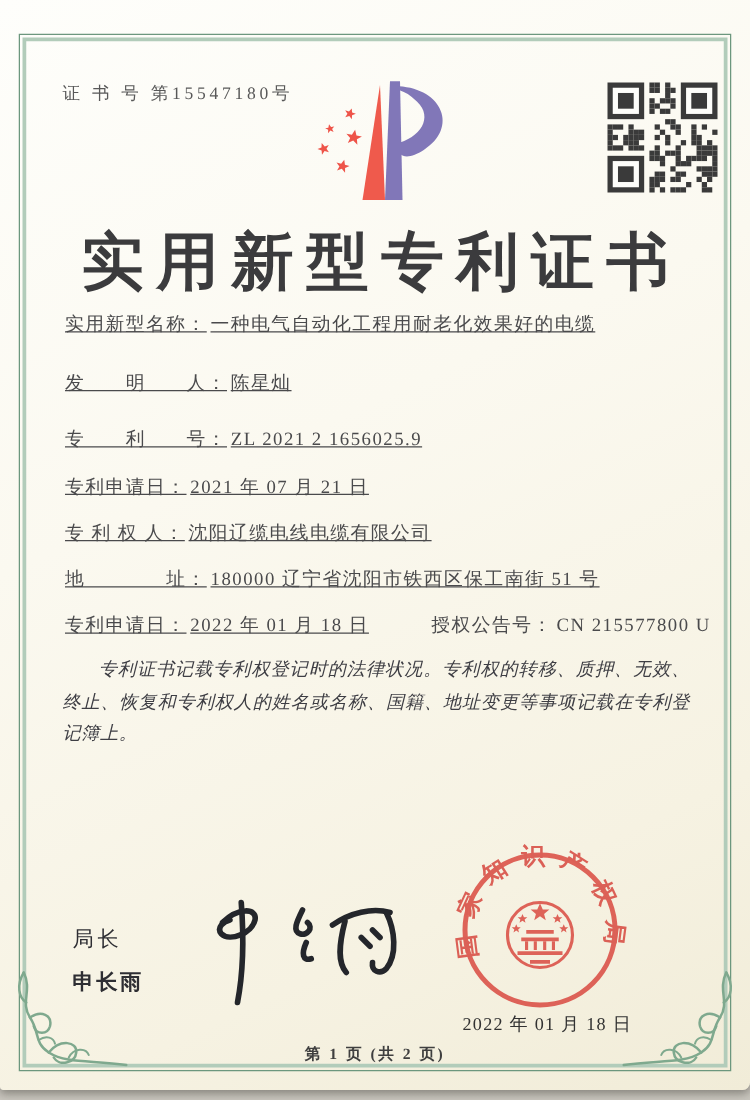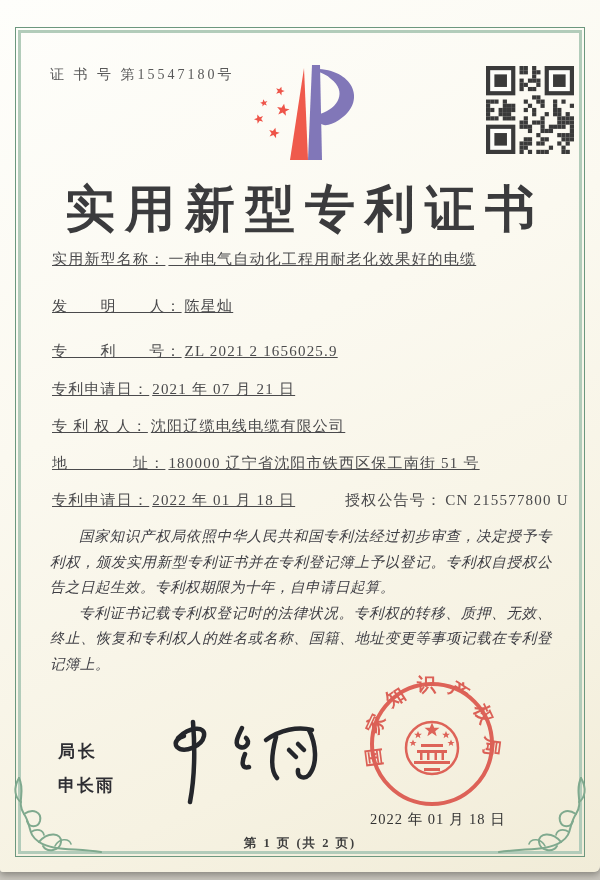--- a/index.html
+++ b/index.html
@@ -37,21 +37,21 @@
   }
   .field-row .value{margin-left:3px;}
   .grant-right{position:absolute;left:293px;top:0;}
   .body-text{
     position:absolute;left:50px;top:524px;width:502px;
     font-size:14.5px;line-height:25.5px;color:#3e3e44;
     font-style:italic;letter-spacing:.5px;text-align:justify;
   }
   .body-text p{margin:0;text-indent:2em;}
   .signer-title{
-    position:absolute;left:58px;top:740px;font-size:17px;font-weight:700;
+    position:absolute;left:58px;top:740px;font-size:17px;font-weight:400;
     letter-spacing:3px;color:#2e2e33;
     font-family:"Liberation Sans","DejaVu Sans",sans-serif;
   }
   .signer-name{
     position:absolute;left:58px;top:774px;font-size:17px;font-weight:700;
     letter-spacing:2px;color:#2e2e33;
     font-family:"Liberation Sans","DejaVu Sans",sans-serif;
   }
   .seal-date{
     position:absolute;left:370px;top:810px;font-size:14.5px;
@@ -251,21 +251,20 @@
   </div>
   <div class="field-row" style="top:454px">
     <span class="label">地　　　　址：</span><span class="value">180000 辽宁省沈阳市铁西区保工南街 51 号</span>
   </div>
   <div class="field-row" style="top:491px">
     <span><span class="label">专利申请日：</span><span class="value">2022 年 01 月 18 日</span></span>
     <span class="grant-right"><span class="label">授权公告号：</span><span class="value">CN 215577800 U</span></span>
   </div>
 
   <div class="body-text">
-    <p>国家知识产权局依照中华人民共和国专利法经过初步审查，决定授予专利权，颁发实用新型专利证书并在专利登记簿上予以登记。专利权自授权公告之日起生效。专利权期限为十年，自申请日起算。</p>
     <p>专利证书记载专利权登记时的法律状况。专利权的转移、质押、无效、终止、恢复和专利权人的姓名或名称、国籍、地址变更等事项记载在专利登记簿上。</p>
   </div>
 
   <div class="signer-title">局长</div>
   <div class="signer-name">申长雨</div>
 
   <svg id="signature-svg" width="195" height="100" viewBox="0 0 195 100" fill="none" stroke="#24262b" stroke-width="4.5" stroke-linecap="round" stroke-linejoin="round">
     <path d="M30,26 C42,14 58,14 56,24 C54,34 36,42 29,35 C25,30 31,25 36,24"></path>
     <path d="M45,10 C47,36 47,64 42,90"></path>
     <path d="M94,16 C89,26 86,33 92,35 C98,37 103,30 98,26"></path>

